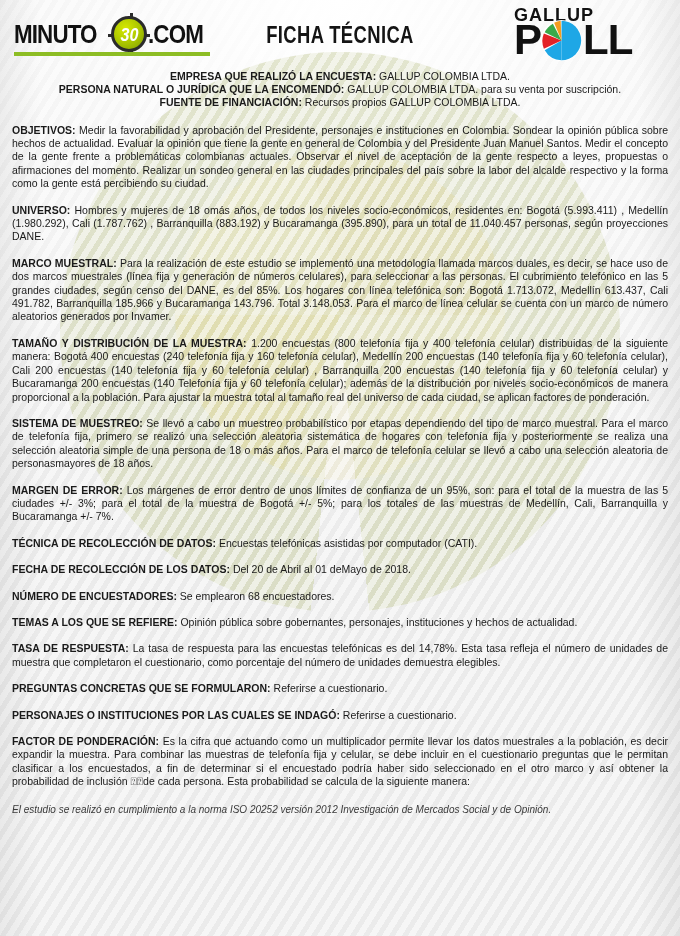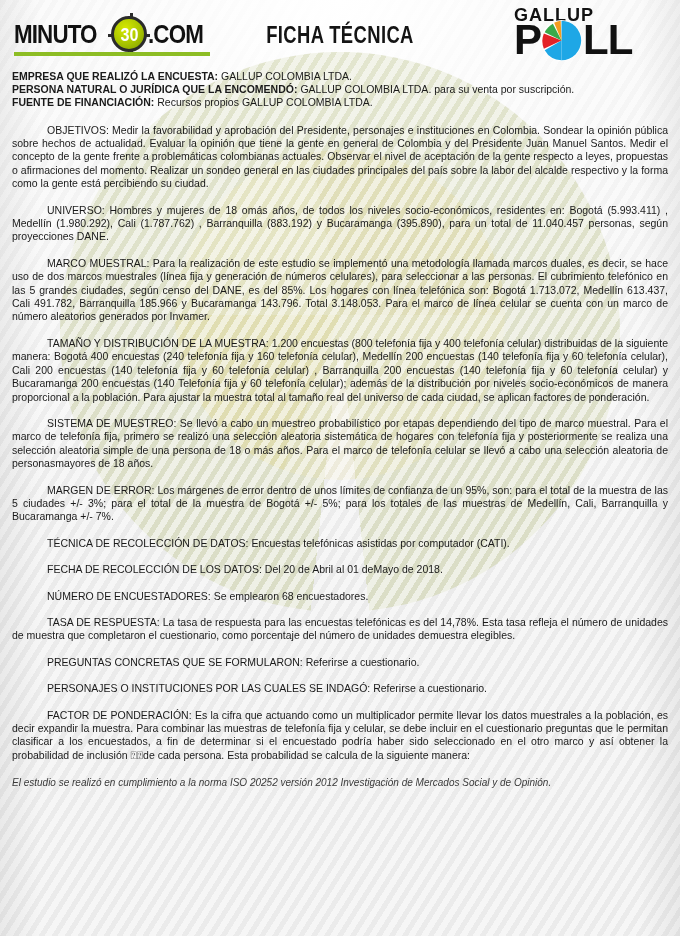--- a/index.html
+++ b/index.html
@@ -72,21 +72,21 @@
     color:#111;
     transform:scaleX(.86);
     transform-origin:left center;
     line-height:1;
   }
   .minuto-badge{
     width:36px;height:36px;border-radius:50%;
     background:radial-gradient(circle at 38% 32%, #d7e900 0%, #a8c400 55%, #7d9a00 100%);
     border:3px solid #2b2b2b;
     display:flex;align-items:center;justify-content:center;
-    margin:0 1px;position:relative;box-sizing:border-box;
+    margin:0 1px;position:relative;box-sizing:border-box;font-style:italic;
   }
   .minuto-badge span{
     font-weight:bold;font-size:19px;color:#fff;line-height:1;
     transform:scaleX(.85);
   }
   .minuto-badge::before,.minuto-badge::after{
     content:"";position:absolute;background:#2b2b2b;
   }
   .minuto-badge::before{width:5px;height:3px;left:-6px;top:15px;}
   .minuto-badge::after{width:5px;height:3px;right:-6px;top:15px;}
@@ -119,29 +119,29 @@
   .poll-letter{
     font-weight:bold;font-size:42px;line-height:1;color:#111;
     letter-spacing:-1px;
   }
   .poll-pie{width:41px;height:41px;margin:0 1px 0 0;display:block;}
 
   
   .content{padding:2px 12px 0 12px;}
   .kv{
     font-size:10.5px;line-height:13.2px;margin:0 0 0 0;
-    text-align:left;
+    text-align:center;
   }
   .kv b{font-weight:bold;}
   .para{
     font-size:10.5px;line-height:13.4px;
     text-align:justify;
     margin:0 0 13px 0;
   }
-  .para b{font-weight:normal;margin-left:35px;}
+  .para b{font-weight:bold;}
   .lead-block{margin-bottom:14px;}
   .footer-note{
     font-size:10px;line-height:13.4px;
     font-style:italic;color:#3a3a3a;
     margin-top:14px;
   }
 </style>
 </head>
 <body>
 
@@ -208,20 +208,21 @@
     <div id="sections-host">
         <div class="para"><b>OBJETIVOS:</b><span> Medir la favorabilidad y aprobación del Presidente, personajes e instituciones en Colombia. Sondear la opinión pública sobre hechos de actualidad. Evaluar la opinión que tiene la gente en general de Colombia y del Presidente Juan Manuel Santos. Medir el concepto de la gente frente a problemáticas colombianas actuales. Observar el nivel de aceptación de la gente respecto a leyes, propuestas o afirmaciones del momento. Realizar un sondeo general en las ciudades principales del país sobre la labor del alcalde respectivo y la forma como la gente está percibiendo su ciudad.</span></div>
         <div class="para"><b>UNIVERSO:</b><span> Hombres y mujeres de 18 omás años, de todos los niveles socio-económicos, residentes en: Bogotá (5.993.411) , Medellín (1.980.292), Cali (1.787.762) , Barranquilla (883.192) y Bucaramanga (395.890), para un total de 11.040.457 personas, según proyecciones DANE.</span></div>
         <div class="para"><b>MARCO MUESTRAL:</b><span> Para la realización de este estudio se implementó una metodología llamada marcos duales, es decir, se hace uso de dos marcos muestrales (línea fija y generación de números celulares), para seleccionar a las personas. El cubrimiento telefónico en las 5 grandes ciudades, según censo del DANE, es del 85%. Los hogares con línea telefónica son: Bogotá 1.713.072, Medellín 613.437, Cali 491.782, Barranquilla 185.966 y Bucaramanga 143.796. Total 3.148.053. Para el marco de línea celular se cuenta con un marco de número aleatorios generados por Invamer.</span></div>
         <div class="para"><b>TAMAÑO Y DISTRIBUCIÓN DE LA MUESTRA:</b><span> 1.200 encuestas (800 telefonía fija y 400 telefonía celular) distribuidas de la siguiente manera: Bogotá 400 encuestas (240 telefonía fija y 160 telefonía celular), Medellín 200 encuestas (140 telefonía fija y 60 telefonía celular), Cali 200 encuestas (140 telefonía fija y 60 telefonía celular) , Barranquilla 200 encuestas (140 telefonía fija y 60 telefonía celular) y Bucaramanga 200 encuestas (140 Telefonía fija y 60 telefonía celular); además de la distribución por niveles socio-económicos de manera proporcional a la población. Para ajustar la muestra total al tamaño real del universo de cada ciudad, se aplican factores de ponderación.</span></div>
         <div class="para"><b>SISTEMA DE MUESTREO:</b><span> Se llevó a cabo un muestreo probabilístico por etapas dependiendo del tipo de marco muestral. Para el marco de telefonía fija, primero se realizó una selección aleatoria sistemática de hogares con telefonía fija y posteriormente se realiza una selección aleatoria simple de una persona de 18 o más años. Para el marco de telefonía celular se llevó a cabo una selección aleatoria de personasmayores de 18 años.</span></div>
         <div class="para"><b>MARGEN DE ERROR:</b><span> Los márgenes de error dentro de unos límites de confianza de un 95%, son: para el total de la muestra de las 5 ciudades +/- 3%; para el total de la muestra de Bogotá +/- 5%; para los totales de las muestras de Medellín, Cali, Barranquilla y Bucaramanga +/- 7%.</span></div>
         <div class="para"><b>TÉCNICA DE RECOLECCIÓN DE DATOS:</b><span> Encuestas telefónicas asistidas por computador (CATI).</span></div>
         <div class="para"><b>FECHA DE RECOLECCIÓN DE LOS DATOS:</b><span> Del 20 de Abril al 01 deMayo de 2018.</span></div>
         <div class="para"><b>NÚMERO DE ENCUESTADORES:</b><span> Se emplearon 68 encuestadores.</span></div>
+        <div class="para"><b>TEMAS A LOS QUE SE REFIERE:</b><span> Opinión pública sobre gobernantes, personajes, instituciones y hechos de actualidad.</span></div>
         <div class="para"><b>TASA DE RESPUESTA:</b><span> La tasa de respuesta para las encuestas telefónicas es del 14,78%. Esta tasa refleja el número de unidades de muestra que completaron el cuestionario, como porcentaje del número de unidades demuestra elegibles.</span></div>
         <div class="para"><b>PREGUNTAS CONCRETAS QUE SE FORMULARON:</b><span> Referirse a cuestionario.</span></div>
         <div class="para"><b>PERSONAJES O INSTITUCIONES POR LAS CUALES SE INDAGÓ:</b><span> Referirse a cuestionario.</span></div>
         <div class="para"><b>FACTOR DE PONDERACIÓN:</b><span> Es la cifra que actuando como un multiplicador permite llevar los datos muestrales a la población, es decir expandir la muestra. Para combinar las muestras de telefonía fija y celular, se debe incluir en el cuestionario preguntas que le permitan clasificar a los encuestados, a fin de determinar si el encuestado podría haber sido seleccionado en el otro marco y así obtener la probabilidad de inclusión ⍰⍰de cada persona. Esta probabilidad se calcula de la siguiente manera:</span></div>
       </div>
 
     <div class="footer-note">El estudio se realizó en cumplimiento a la norma ISO 20252 versión 2012 Investigación de Mercados Social y de Opinión.</div>
   </div>
 </div>
 

